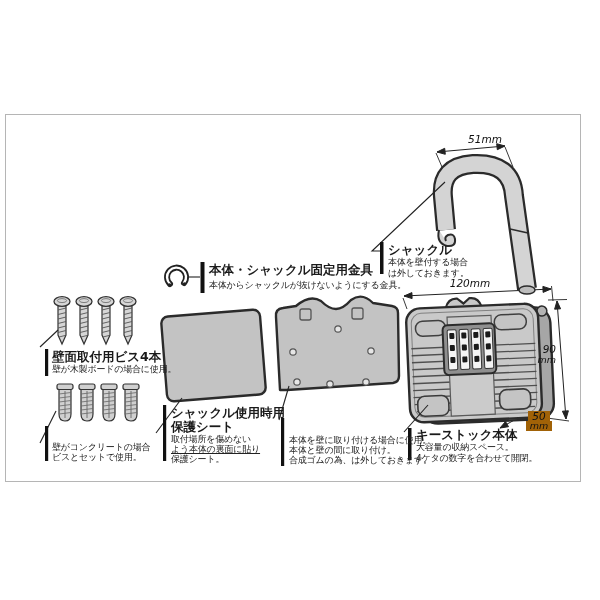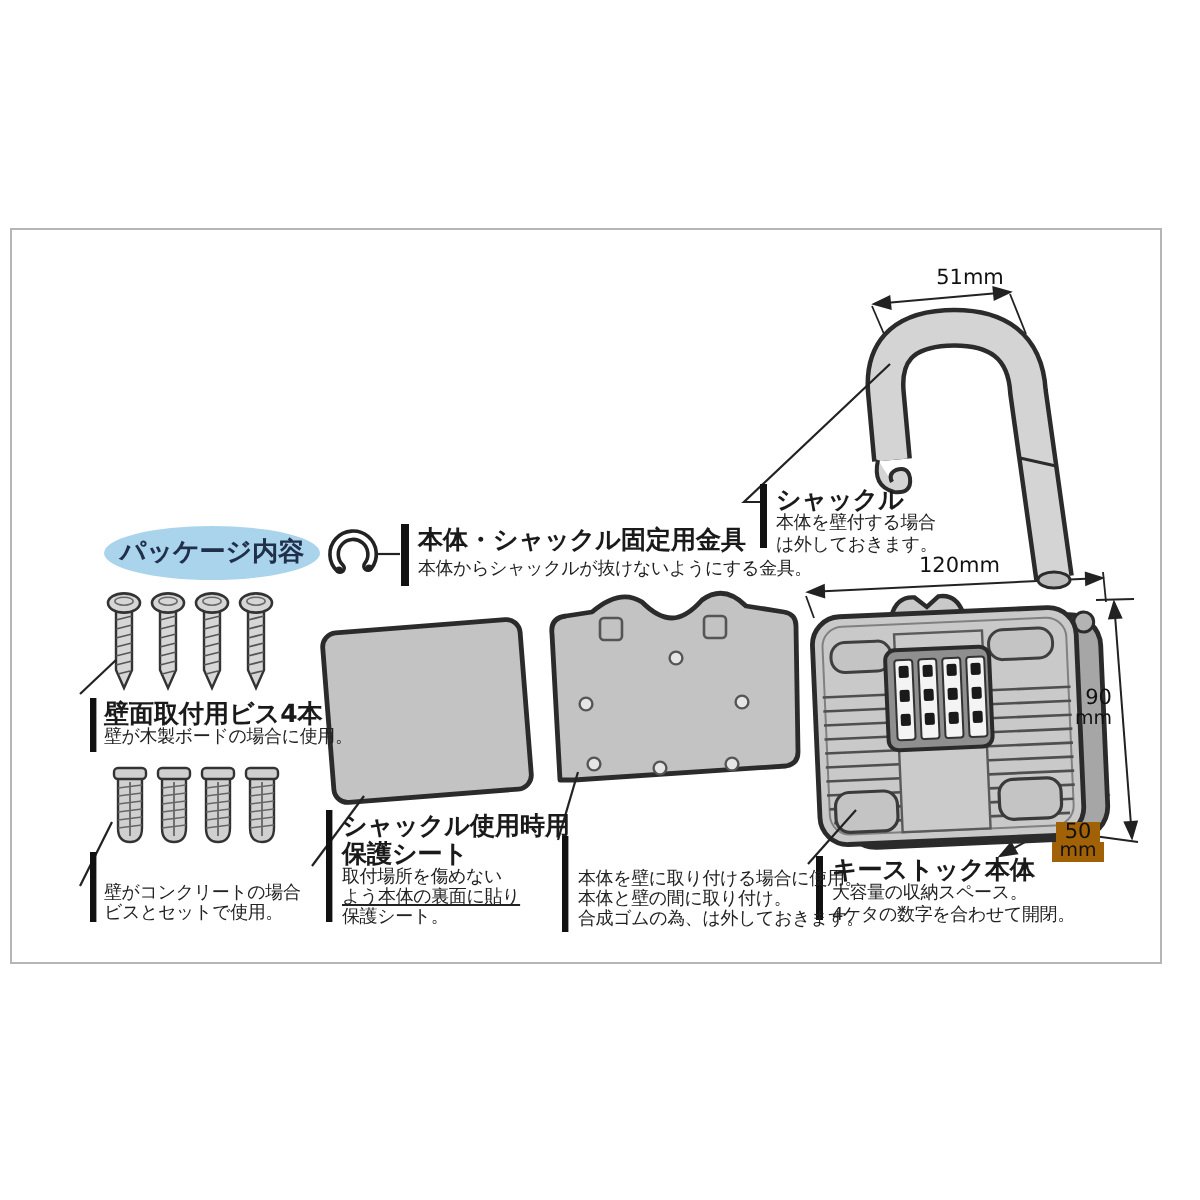--- a/index.html
+++ b/index.html
@@ -4,21 +4,21 @@
 <style>
   html,body{margin:0;padding:0;background:#fff;}
   #stage{position:relative;width:600px;height:600px;background:#fff;overflow:hidden;
          font-family:"DejaVu Sans",sans-serif;}
   #frame{position:absolute;left:5px;top:114px;width:574px;height:366px;
          border:1px solid #b5b5b5;background:#fff;}
   svg{position:absolute;left:0;top:0;}
   .t{position:absolute;white-space:nowrap;line-height:1.1;color:#1a1a1a;}
   .title{font-size:12.5px;font-weight:bold;letter-spacing:0;}
   .desc{font-size:9px;color:#222;letter-spacing:-0.2px;}
-  .dim{font-size:10.5px;color:#111;}
+  .dim{font-size:10.5px;color:#111;font-style:italic;}
   .dim.masked{background:#a16207;padding:0 1px;}
   #pkg{position:absolute;left:52px;top:263px;width:108px;height:27px;border-radius:50%;
        text-align:center;line-height:27px;font-size:13px;font-weight:bold;color:#20304a;}
 </style>
 </head>
 <body>
 
 <div id="stage">
   <div id="frame"></div>
 
@@ -184,24 +184,23 @@
             <rect x="486.5" y="356" width="5" height="6" rx="1"></rect>
         </g>
       </g>
       <rect x="416" y="394" width="31" height="20" rx="7" fill="#c4c4c4" stroke="#3a3a3a" stroke-width="1.6"></rect>
       <rect x="498" y="391" width="31" height="20" rx="7" fill="#c4c4c4" stroke="#3a3a3a" stroke-width="1.6"></rect>
     </g>
     <line x1="404" y1="432" x2="428" y2="405" stroke="#222" stroke-width="1.1"></line>
     <rect x="408" y="428" width="3.5" height="32" fill="#111"></rect>
   </svg>
 
-  <div id="pkg" style="background:#a9d4ec;">パッケージ内容</div>
 
   <div class="t dim" style="left:455px;top:134px;width:60px;text-align:center;">51mm</div>
-  <div class="t dim" style="left:440px;top:278px;width:60px;text-align:right;">120mm</div>
+  <div class="t dim" style="left:440px;top:278px;width:60px;text-align:center;">120mm</div>
   <div class="t dim" style="left:538px;top:344px;width:18px;text-align:right;">90</div>
   <div class="t dim" style="left:534px;top:355px;width:22px;text-align:right;font-size:9.5px;">mm</div>
   <div class="t dim masked" style="left:528px;top:411px;width:20px;text-align:center;">50</div>
   <div class="t dim masked" style="left:526px;top:421px;width:24px;text-align:center;font-size:9.5px;">mm</div>
 
   <div class="t title" style="left:388px;top:243px;">シャックル</div>
   <div class="t desc" style="left:388px;top:258px;">本体を壁付する場合</div>
   <div class="t desc" style="left:388px;top:268.5px;">は外しておきます。</div>
 
   <div class="t desc" style="left:209px;top:281px;">本体からシャックルが抜けないようにする金具。</div>

